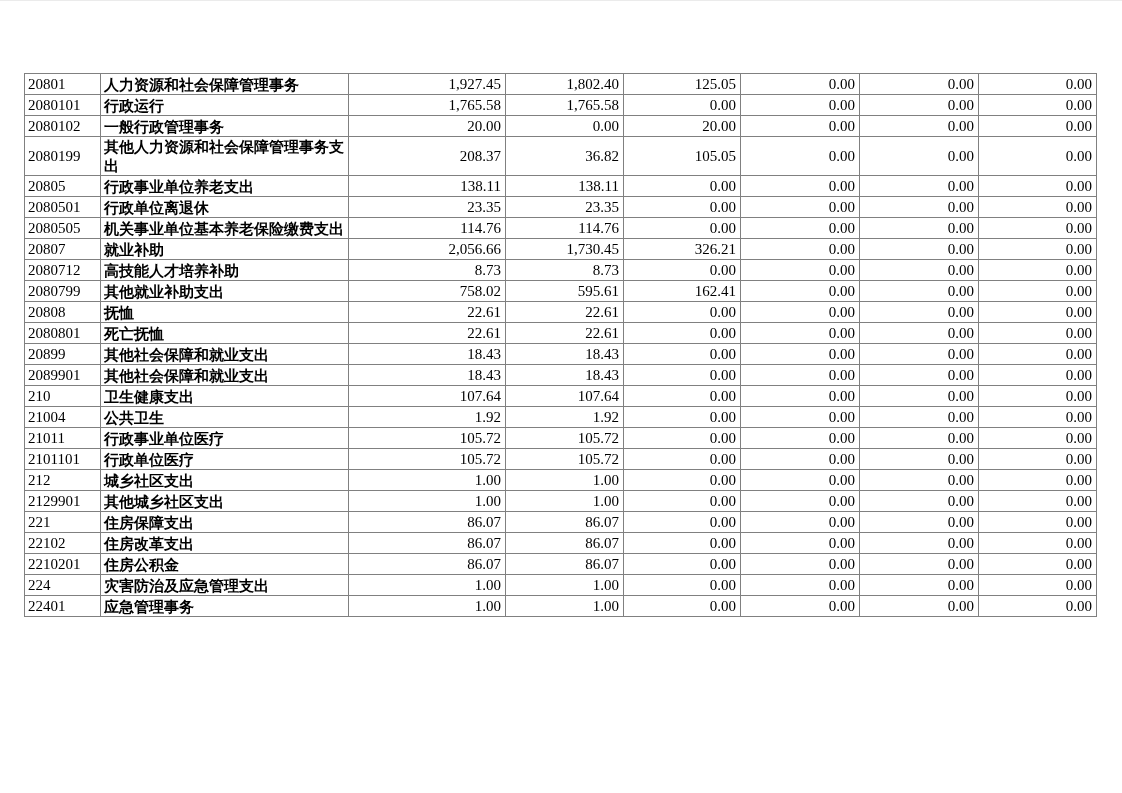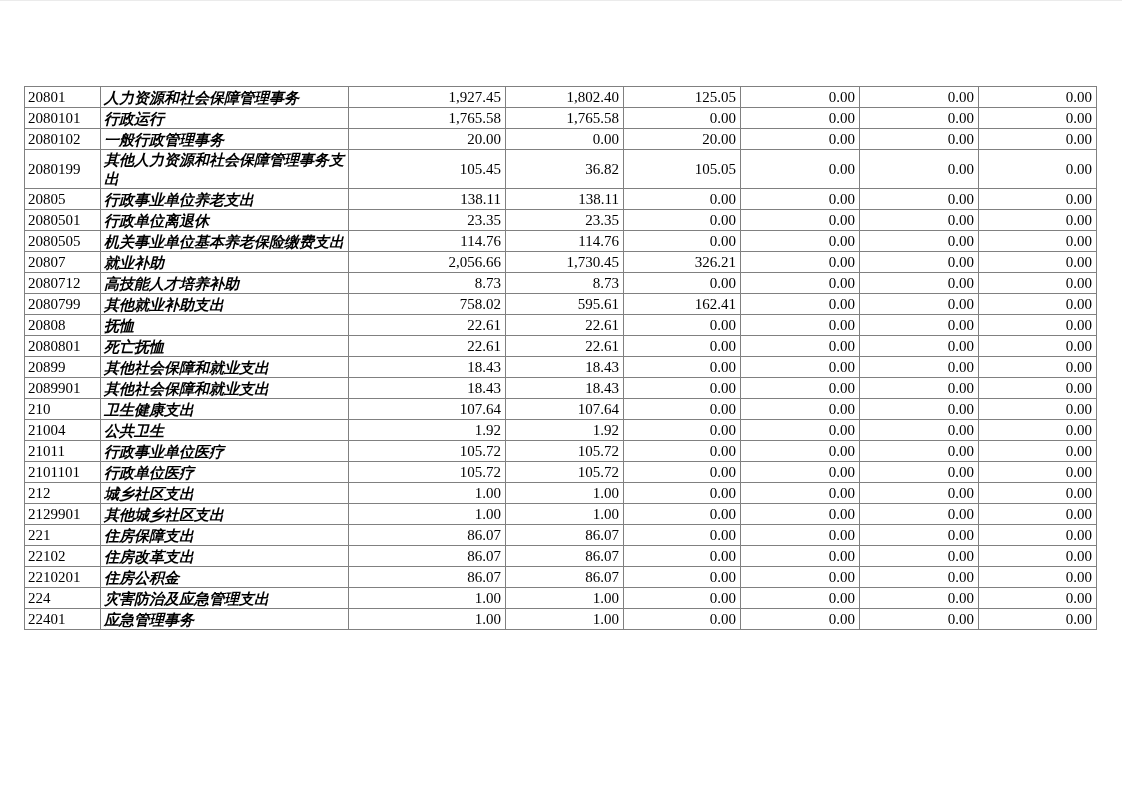--- a/index.html
+++ b/index.html
@@ -9,21 +9,21 @@
     position: relative;
     overflow: hidden;
     font-family: "Liberation Serif", "DejaVu Serif", serif;
   }
   .top-rule {
     position: absolute; top: 0; left: 0;
     width: 1122px; height: 1px;
     background: #ebebeb;
   }
   table.budget {
-    position: absolute; left: 24px; top: 86px;
+    position: absolute; left: 24px; top: 73px;
     width: 1072px;
     border-collapse: collapse;
     table-layout: fixed;
   }
   table.budget td {
     border: 1px solid #808080;
     height: 20px;
     font-size: 15px;
     line-height: 19px;
     color: #000000;
@@ -35,21 +35,20 @@
     text-align: left;
     padding: 0 2px 0 3px;
     font-family: "Liberation Serif", "DejaVu Serif", serif;
   }
   td.name {
     text-align: left;
     padding: 0 2px 0 3px;
     font-weight: bold;
     word-break: break-all;
     font-family: "Liberation Sans", "DejaVu Sans", sans-serif;
-    font-style: italic;
   }
   td.num {
     text-align: right;
     padding: 0 4px 0 2px;
     font-family: "Liberation Serif", "DejaVu Serif", serif;
   }
 </style>
 </head>
 <body>
 
@@ -93,21 +92,21 @@
           <td class="num">20.00</td>
           <td class="num">0.00</td>
           <td class="num">20.00</td>
           <td class="num">0.00</td>
           <td class="num">0.00</td>
           <td class="num">0.00</td>
         </tr>
         <tr>
           <td class="code">2080199</td>
           <td class="name">其他人力资源和社会保障管理事务支出</td>
-          <td class="num">105.45</td>
+          <td class="num">208.37</td>
           <td class="num">36.82</td>
           <td class="num">105.05</td>
           <td class="num">0.00</td>
           <td class="num">0.00</td>
           <td class="num">0.00</td>
         </tr>
         <tr>
           <td class="code">20805</td>
           <td class="name">行政事业单位养老支出</td>
           <td class="num">138.11</td>

